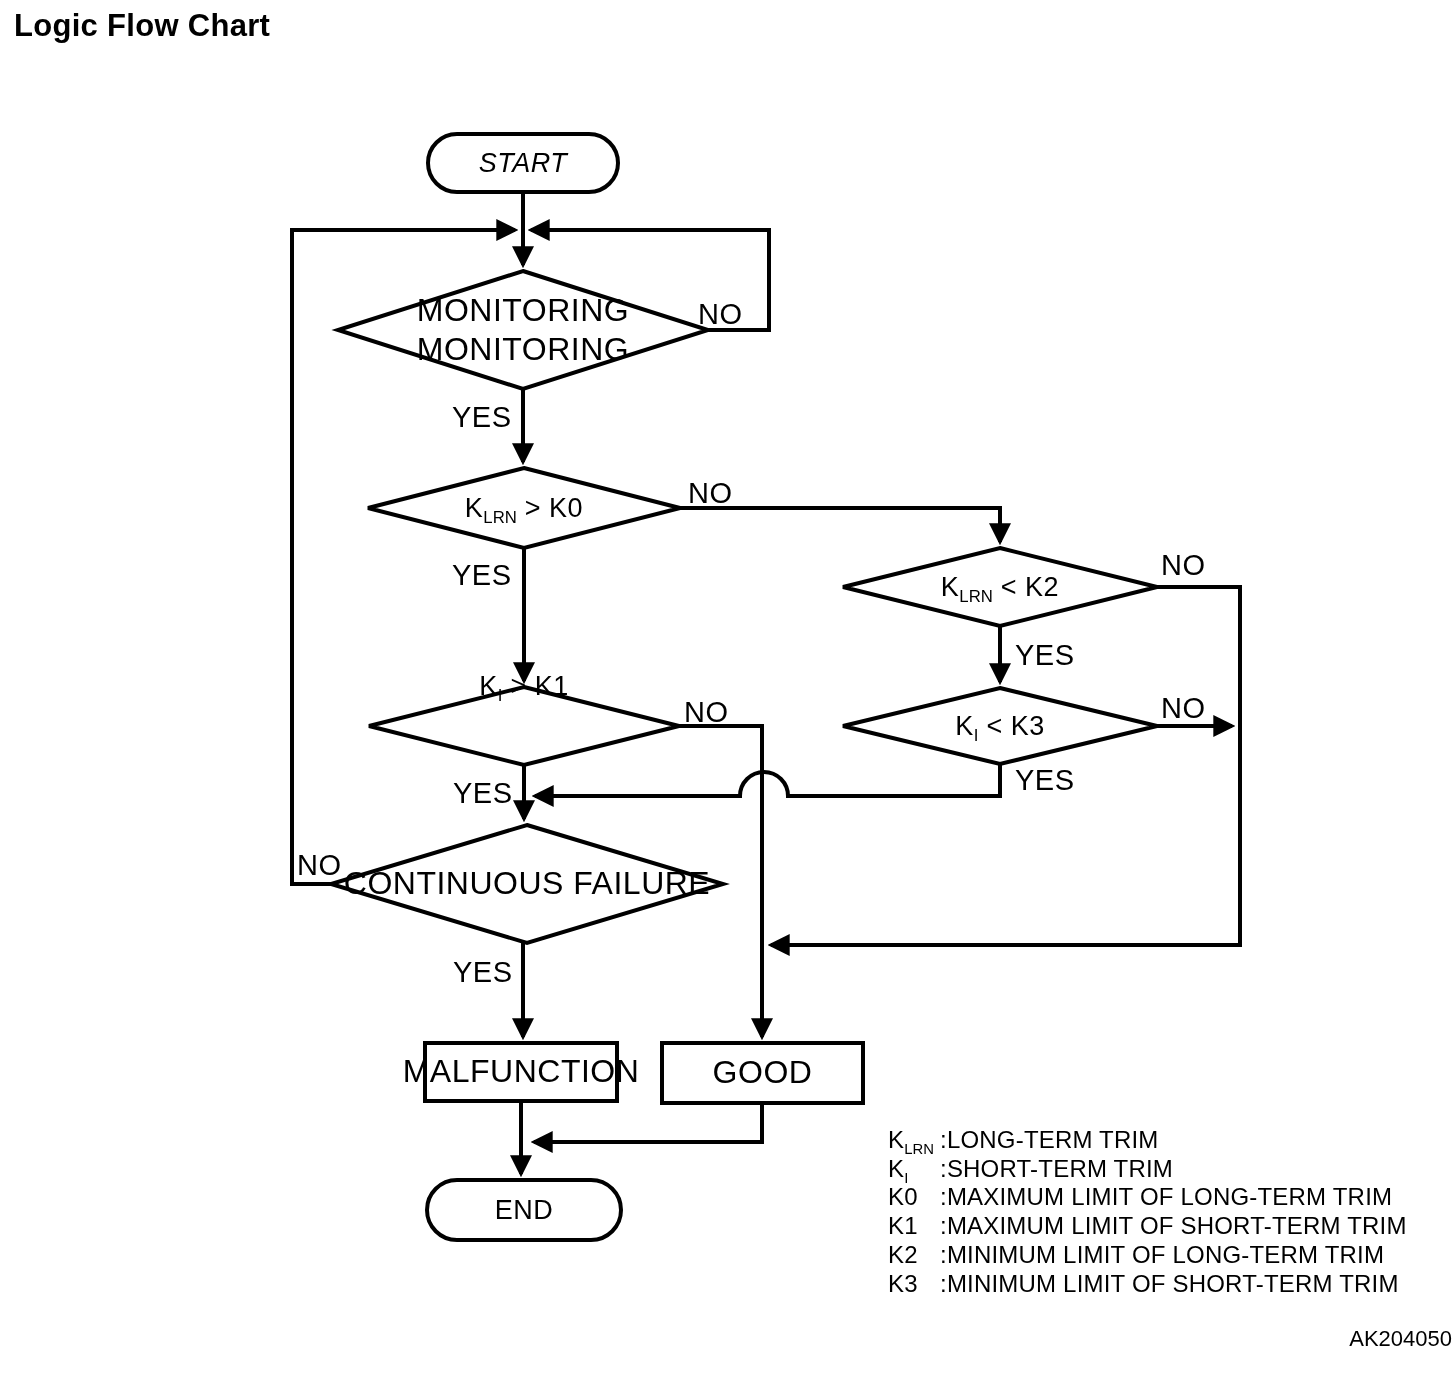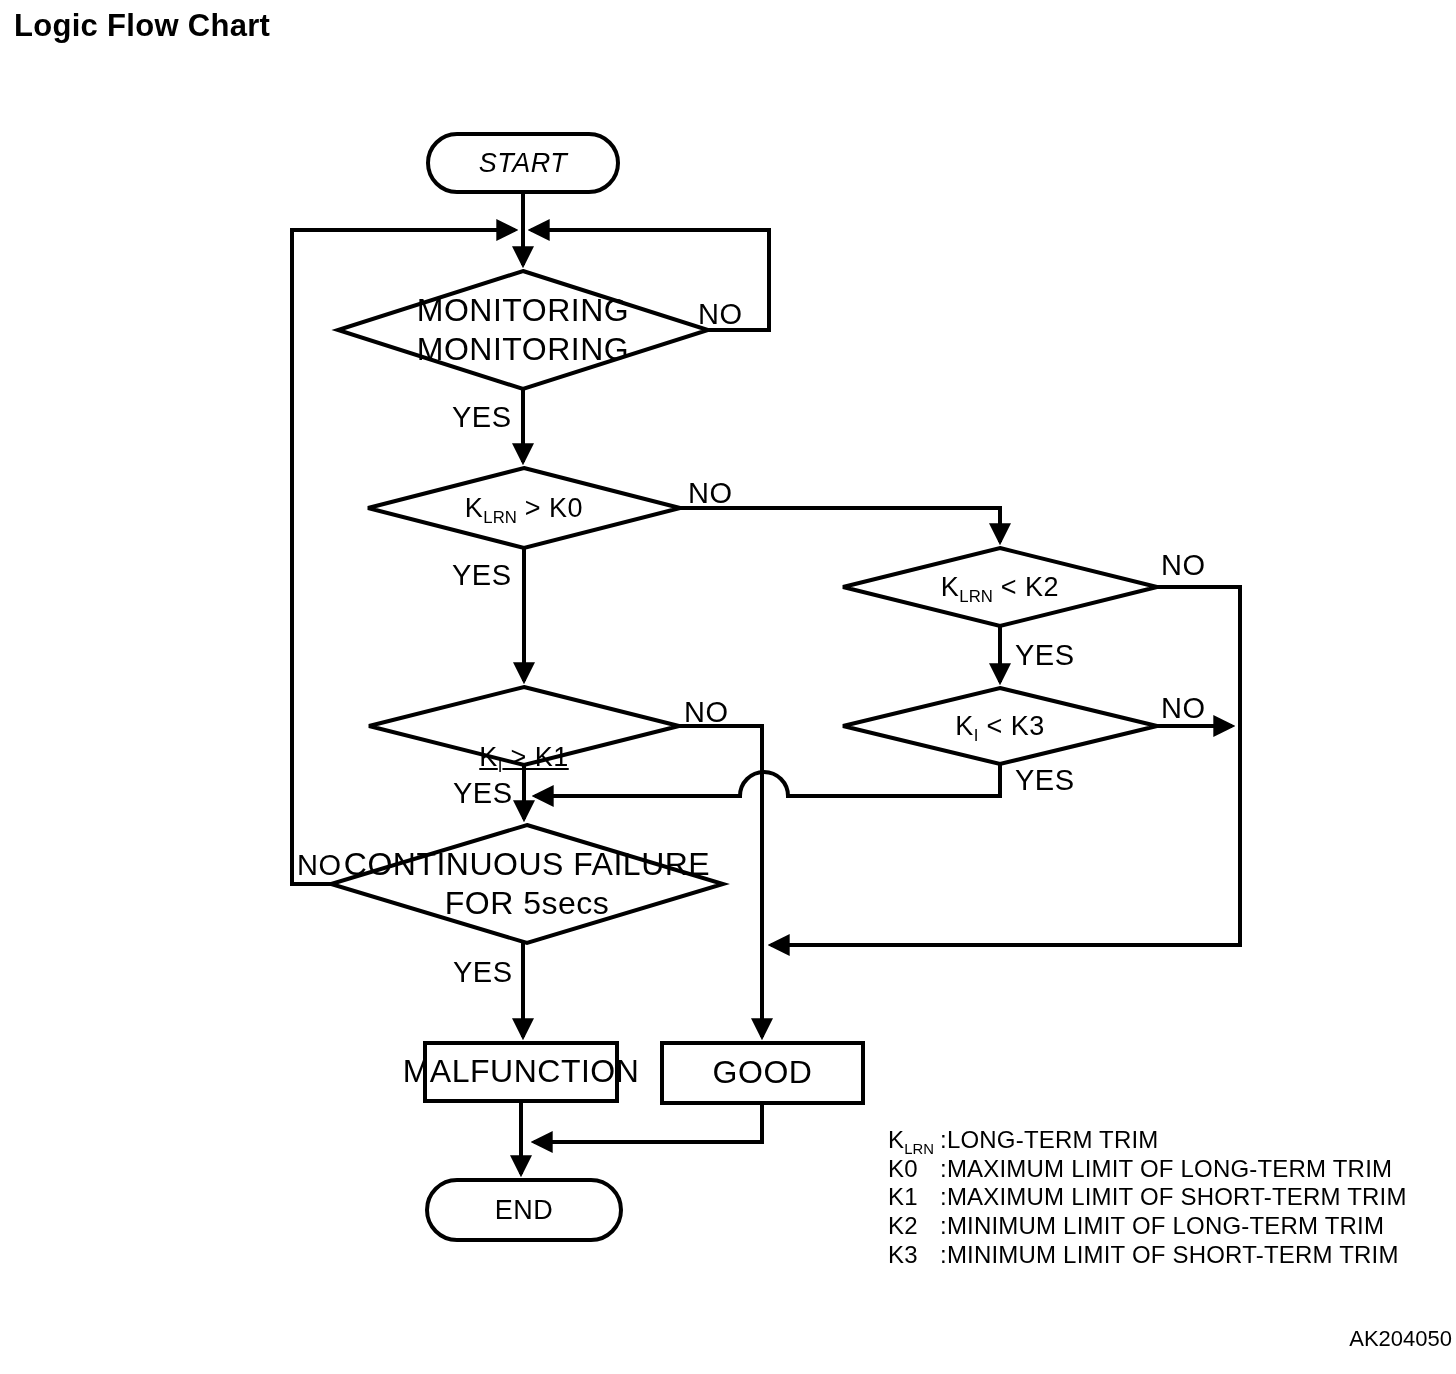--- a/index.html
+++ b/index.html
@@ -102,32 +102,31 @@
   </div>
 
   <div class="lbl node-lbl cond-lbl" style="left:368px; top:468px; width:312px; height:80px;">
     <span><span>K</span><sub class="kSub">LRN</sub><span> &gt; K0</span></span>
   </div>
 
   <div class="lbl node-lbl cond-lbl" style="left:843px; top:548px; width:314px; height:78px;">
     <span><span>K</span><sub class="kSub">LRN</sub><span> &lt; K2</span></span>
   </div>
 
-  <div class="lbl node-lbl cond-lbl" style="left:369px; top:718px; width:310px; height:78px;text-decoration:underline;">
+  <div class="lbl node-lbl cond-lbl" style="left:369px; top:647px; width:310px; height:78px;">
     <span><span>K</span><sub class="kSub">I</sub><span> &gt; K1</span></span>
   </div>
 
   <div class="lbl node-lbl cond-lbl" style="left:843px; top:688px; width:314px; height:76px;">
     <span><span>K</span><sub class="kSub">I</sub><span> &lt; K3</span></span>
   </div>
 
   <div class="lbl node-lbl" style="left:331px; top:825px; width:392px; height:118px;">
     <div>
       <div>CONTINUOUS FAILURE</div>
-      <div>FOR 5secs</div>
     </div>
   </div>
 
   <div class="lbl node-lbl" style="left:425px; top:1043px; width:192px; height:58px;">MALFUNCTION</div>
 
   <div class="lbl node-lbl" style="left:662px; top:1043px; width:201px; height:60px;">GOOD</div>
 
   <div class="lbl node-lbl cond-lbl" style="left:427px; top:1180px; width:194px; height:60px;">END</div>
 
   <div class="lbl branch-lbl" style="left:698px; top:298px;">NO</div>
@@ -141,20 +140,23 @@
   <div class="lbl branch-lbl" style="left:1015px; top:764px;">YES</div>
   <div class="lbl branch-lbl" style="left:453px; top:777px;">YES</div>
   <div class="lbl branch-lbl" style="left:297px; top:849px;">NO</div>
   <div class="lbl branch-lbl" style="left:453px; top:956px;">YES</div>
 
   <div id="legend">
     <div class="lg-row">
       <span class="lg-term"><span>K</span><sub class="kSub">LRN</sub></span><span class="lg-colon">:</span><span class="lg-desc">LONG-TERM TRIM</span>
     </div>
     <div class="lg-row">
+      <span class="lg-term"><span>K</span><sub class="kSub">I</sub></span><span class="lg-colon">:</span><span class="lg-desc">SHORT-TERM TRIM</span>
+    </div>
+    <div class="lg-row">
       <span class="lg-term"><span>K0</span><sub class="kSub"></sub></span><span class="lg-colon">:</span><span class="lg-desc">MAXIMUM LIMIT OF LONG-TERM TRIM</span>
     </div>
     <div class="lg-row">
       <span class="lg-term"><span>K1</span><sub class="kSub"></sub></span><span class="lg-colon">:</span><span class="lg-desc">MAXIMUM LIMIT OF SHORT-TERM TRIM</span>
     </div>
     <div class="lg-row">
       <span class="lg-term"><span>K2</span><sub class="kSub"></sub></span><span class="lg-colon">:</span><span class="lg-desc">MINIMUM LIMIT OF LONG-TERM TRIM</span>
     </div>
     <div class="lg-row">
       <span class="lg-term"><span>K3</span><sub class="kSub"></sub></span><span class="lg-colon">:</span><span class="lg-desc">MINIMUM LIMIT OF SHORT-TERM TRIM</span>

